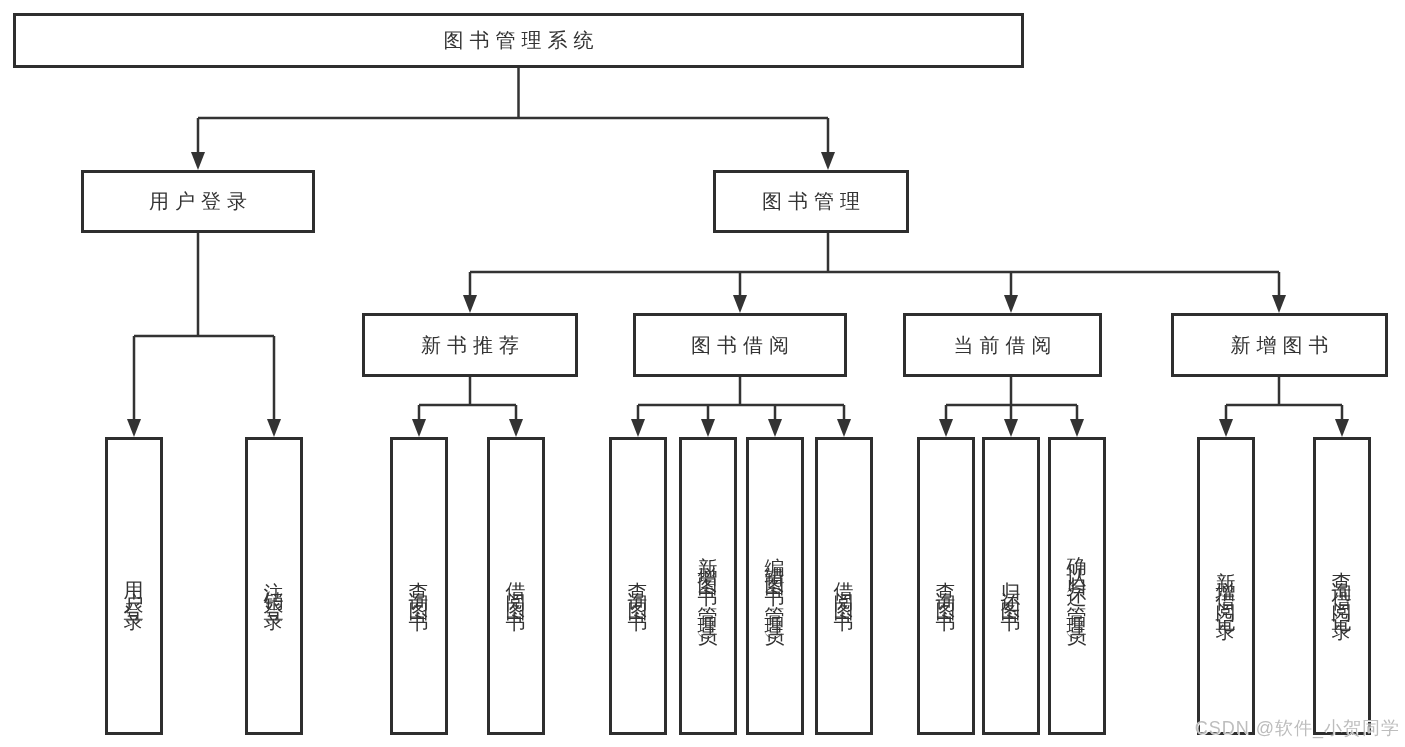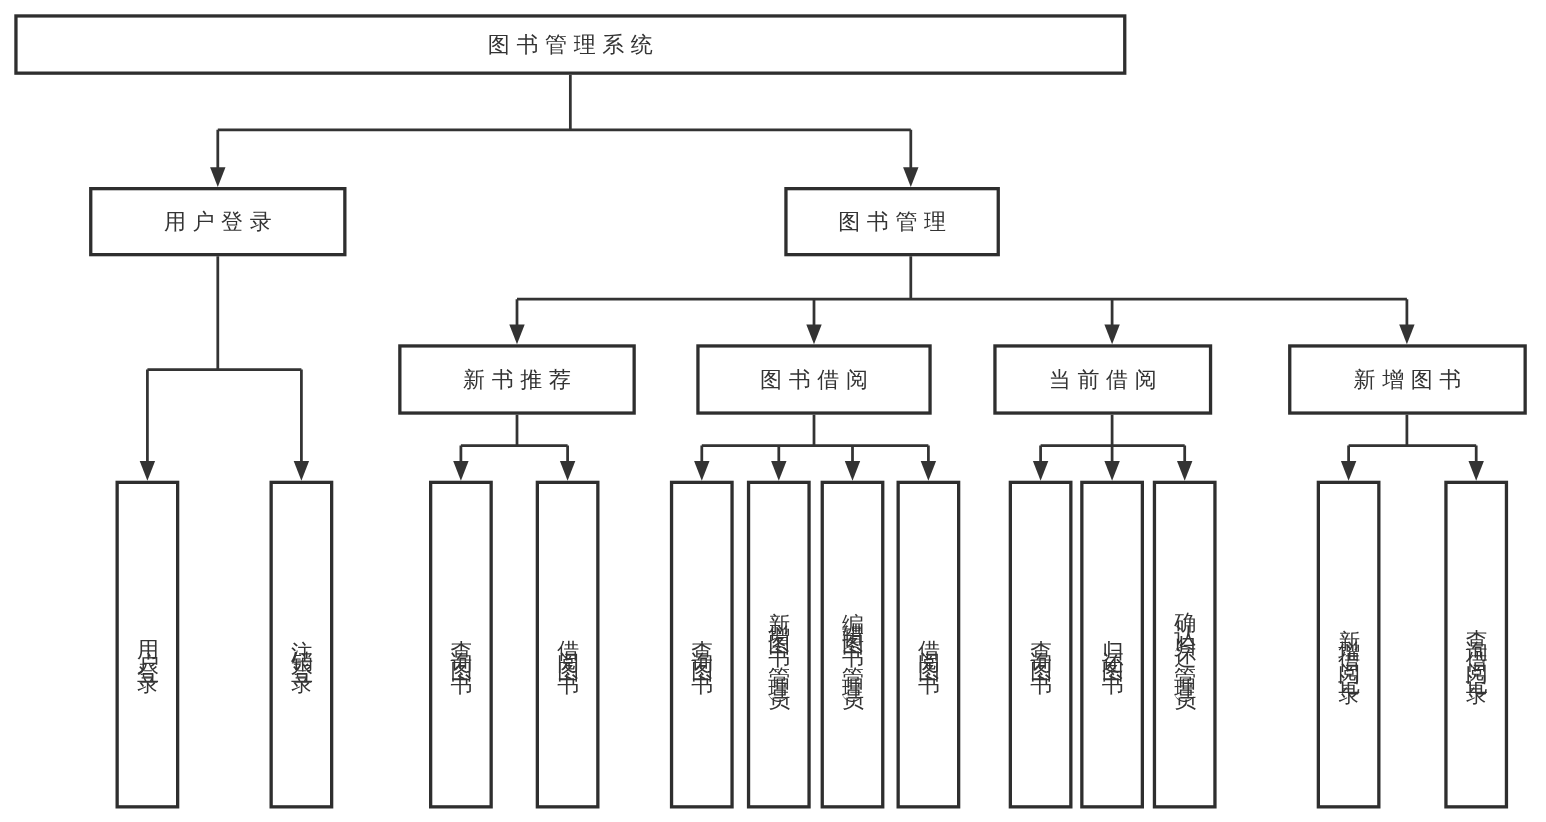--- a/index.html
+++ b/index.html
@@ -202,14 +202,15 @@
 
     <g stroke="#333333" stroke-width="2.5" fill="none">
       <path d="M1279 377 L1279 405 M1226 405 L1342 405 M1226 405 L1226 420 M1342 405 L1342 420"></path>
     </g>
     <g fill="#333333" stroke="none">
       <polygon points="1219,419 1233,419 1226,437"></polygon>
       <polygon points="1335,419 1349,419 1342,437"></polygon>
     </g>
   </svg>
 
+  <div class="watermark">CSDN @软件_小贺同学</div>
 
 </div>
 
 </body></html>

